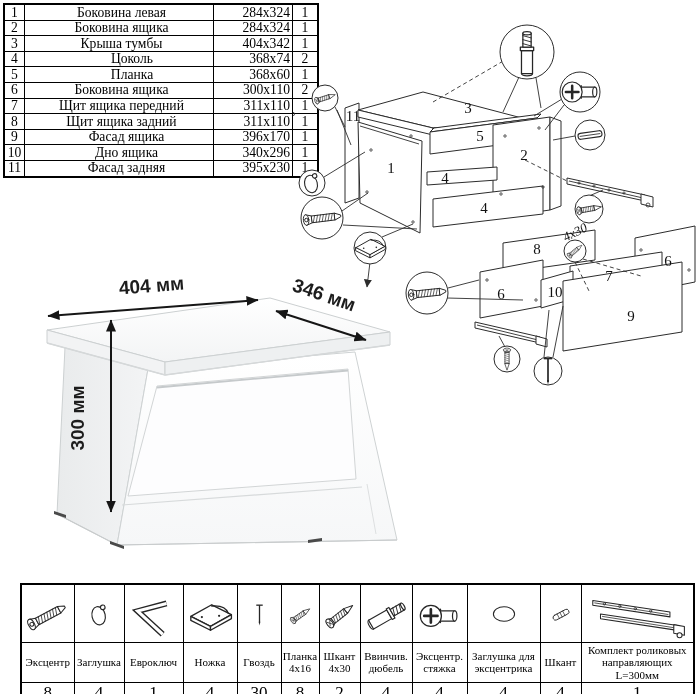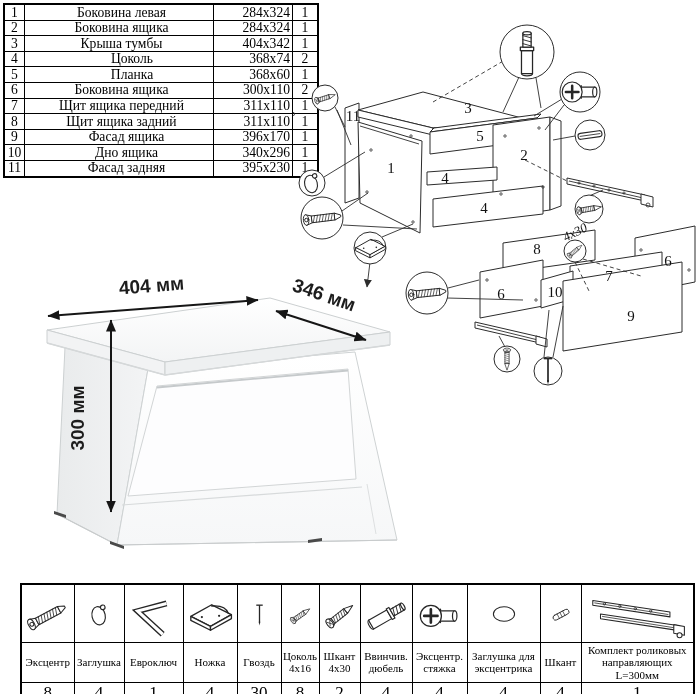--- a/index.html
+++ b/index.html
@@ -474,21 +474,21 @@
               <use href="#g-slides"></use>
             </svg>
           </td>
       </tr>
       <tr>
         <td class="hw-name-cell">Эксцентр</td>
         <td class="hw-name-cell">Заглушка</td>
         <td class="hw-name-cell">Евроключ</td>
         <td class="hw-name-cell">Ножка</td>
         <td class="hw-name-cell">Гвоздь</td>
-        <td class="hw-name-cell">Цоколь 4x16</td>
+        <td class="hw-name-cell">Планка 4x16</td>
         <td class="hw-name-cell">Шкант 4x30</td>
         <td class="hw-name-cell">Ввинчив. дюбель</td>
         <td class="hw-name-cell">Эксцентр. стяжка</td>
         <td class="hw-name-cell">Заглушка для эксцентрика</td>
         <td class="hw-name-cell">Шкант</td>
         <td class="hw-name-cell">Комплект роликовых направляющих L=300мм</td>
       </tr>
       <tr>
         <td class="hw-qty-cell">8</td>
         <td class="hw-qty-cell">4</td>

